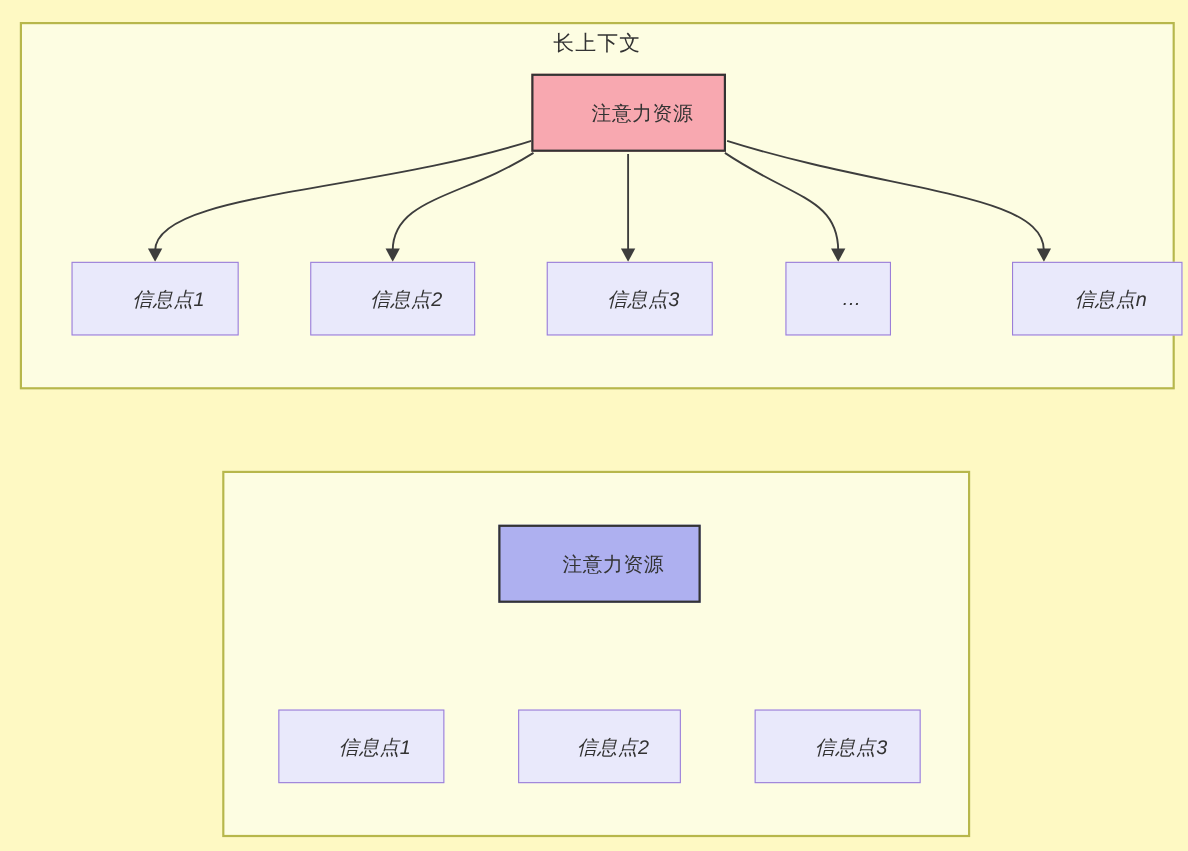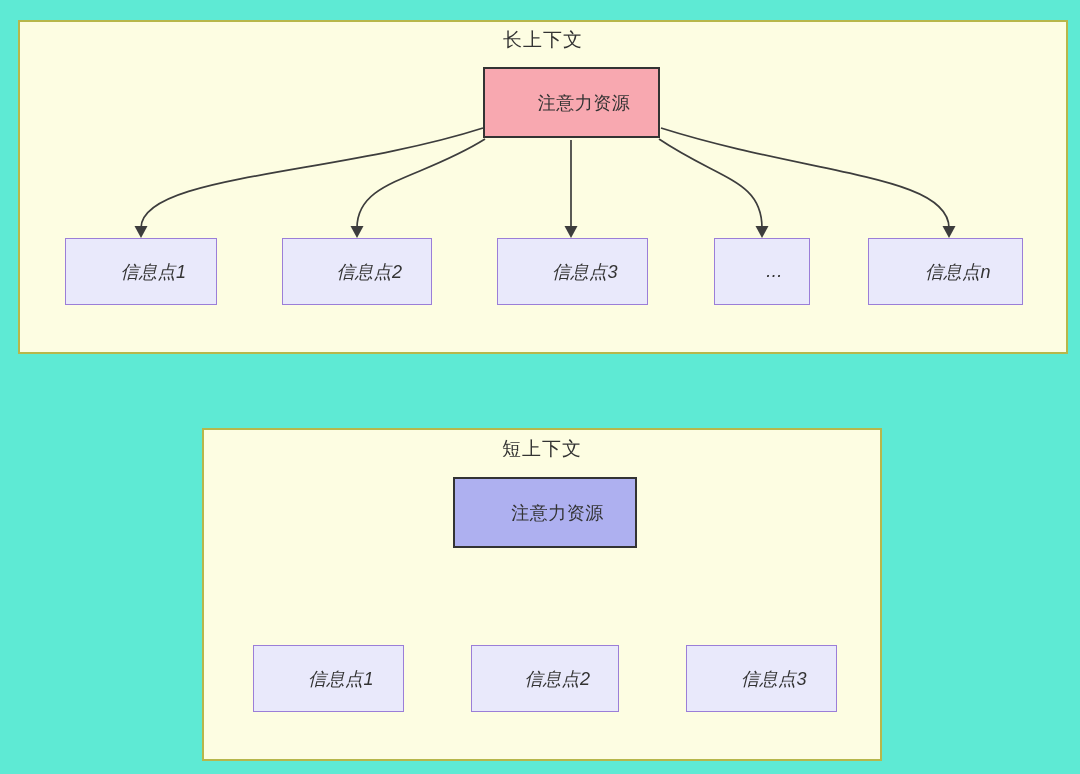--- a/index.html
+++ b/index.html
@@ -1,20 +1,20 @@
 <!DOCTYPE html>
 <html><head>
 <meta charset="utf-8">
 <style>
   html, body { margin: 0; padding: 0; background: #ffffff; }
   .canvas {
     position: relative;
     width: 1080px;
     height: 774px;
-    background: #5eead4;
+    background: #fef9c3;
     overflow: hidden;
     font-family: "Liberation Sans", "DejaVu Sans", sans-serif;
     color: #333333;
   }
   .group {
     position: absolute;
     background: #fdfde2;
     border: 2px solid #b7b74b;
     box-sizing: border-box;
   }
@@ -107,24 +107,23 @@
       <polygon points="754.5,633 767.5,633 761,645"></polygon>
     </g>
   </svg>
 
   <div class="node root-node root-long" style="left:483px; top:67px; width:177px; height:71px;">注意力资源</div>
 
   <div class="node leaf-node" style="left:65px; top:238px; width:152px; height:67px;">信息点1</div>
   <div class="node leaf-node" style="left:282px; top:238px; width:150px; height:67px;">信息点2</div>
   <div class="node leaf-node" style="left:497px; top:238px; width:151px; height:67px;">信息点3</div>
   <div class="node leaf-node" style="left:714px; top:238px; width:96px; height:67px;">...</div>
-  <div class="node leaf-node" style="left:868px; top:238px; width:155px; height:67px;">信息点n</div>
+  <div class="node leaf-node" style="left:920px; top:238px; width:155px; height:67px;">信息点n</div>
 
   <div class="group" style="left:202px; top:428px; width:680px; height:333px;"></div>
-  <div class="group-title" style="left:202px; top:437px; width:680px;">短上下文</div>
 
   <div class="node root-node root-short" style="left:453px; top:477px; width:184px; height:71px;">注意力资源</div>
 
   <div class="node leaf-node" style="left:253px; top:645px; width:151px; height:67px;">信息点1</div>
   <div class="node leaf-node" style="left:471px; top:645px; width:148px; height:67px;">信息点2</div>
   <div class="node leaf-node" style="left:686px; top:645px; width:151px; height:67px;">信息点3</div>
 
 </div>
 
 </body></html>

